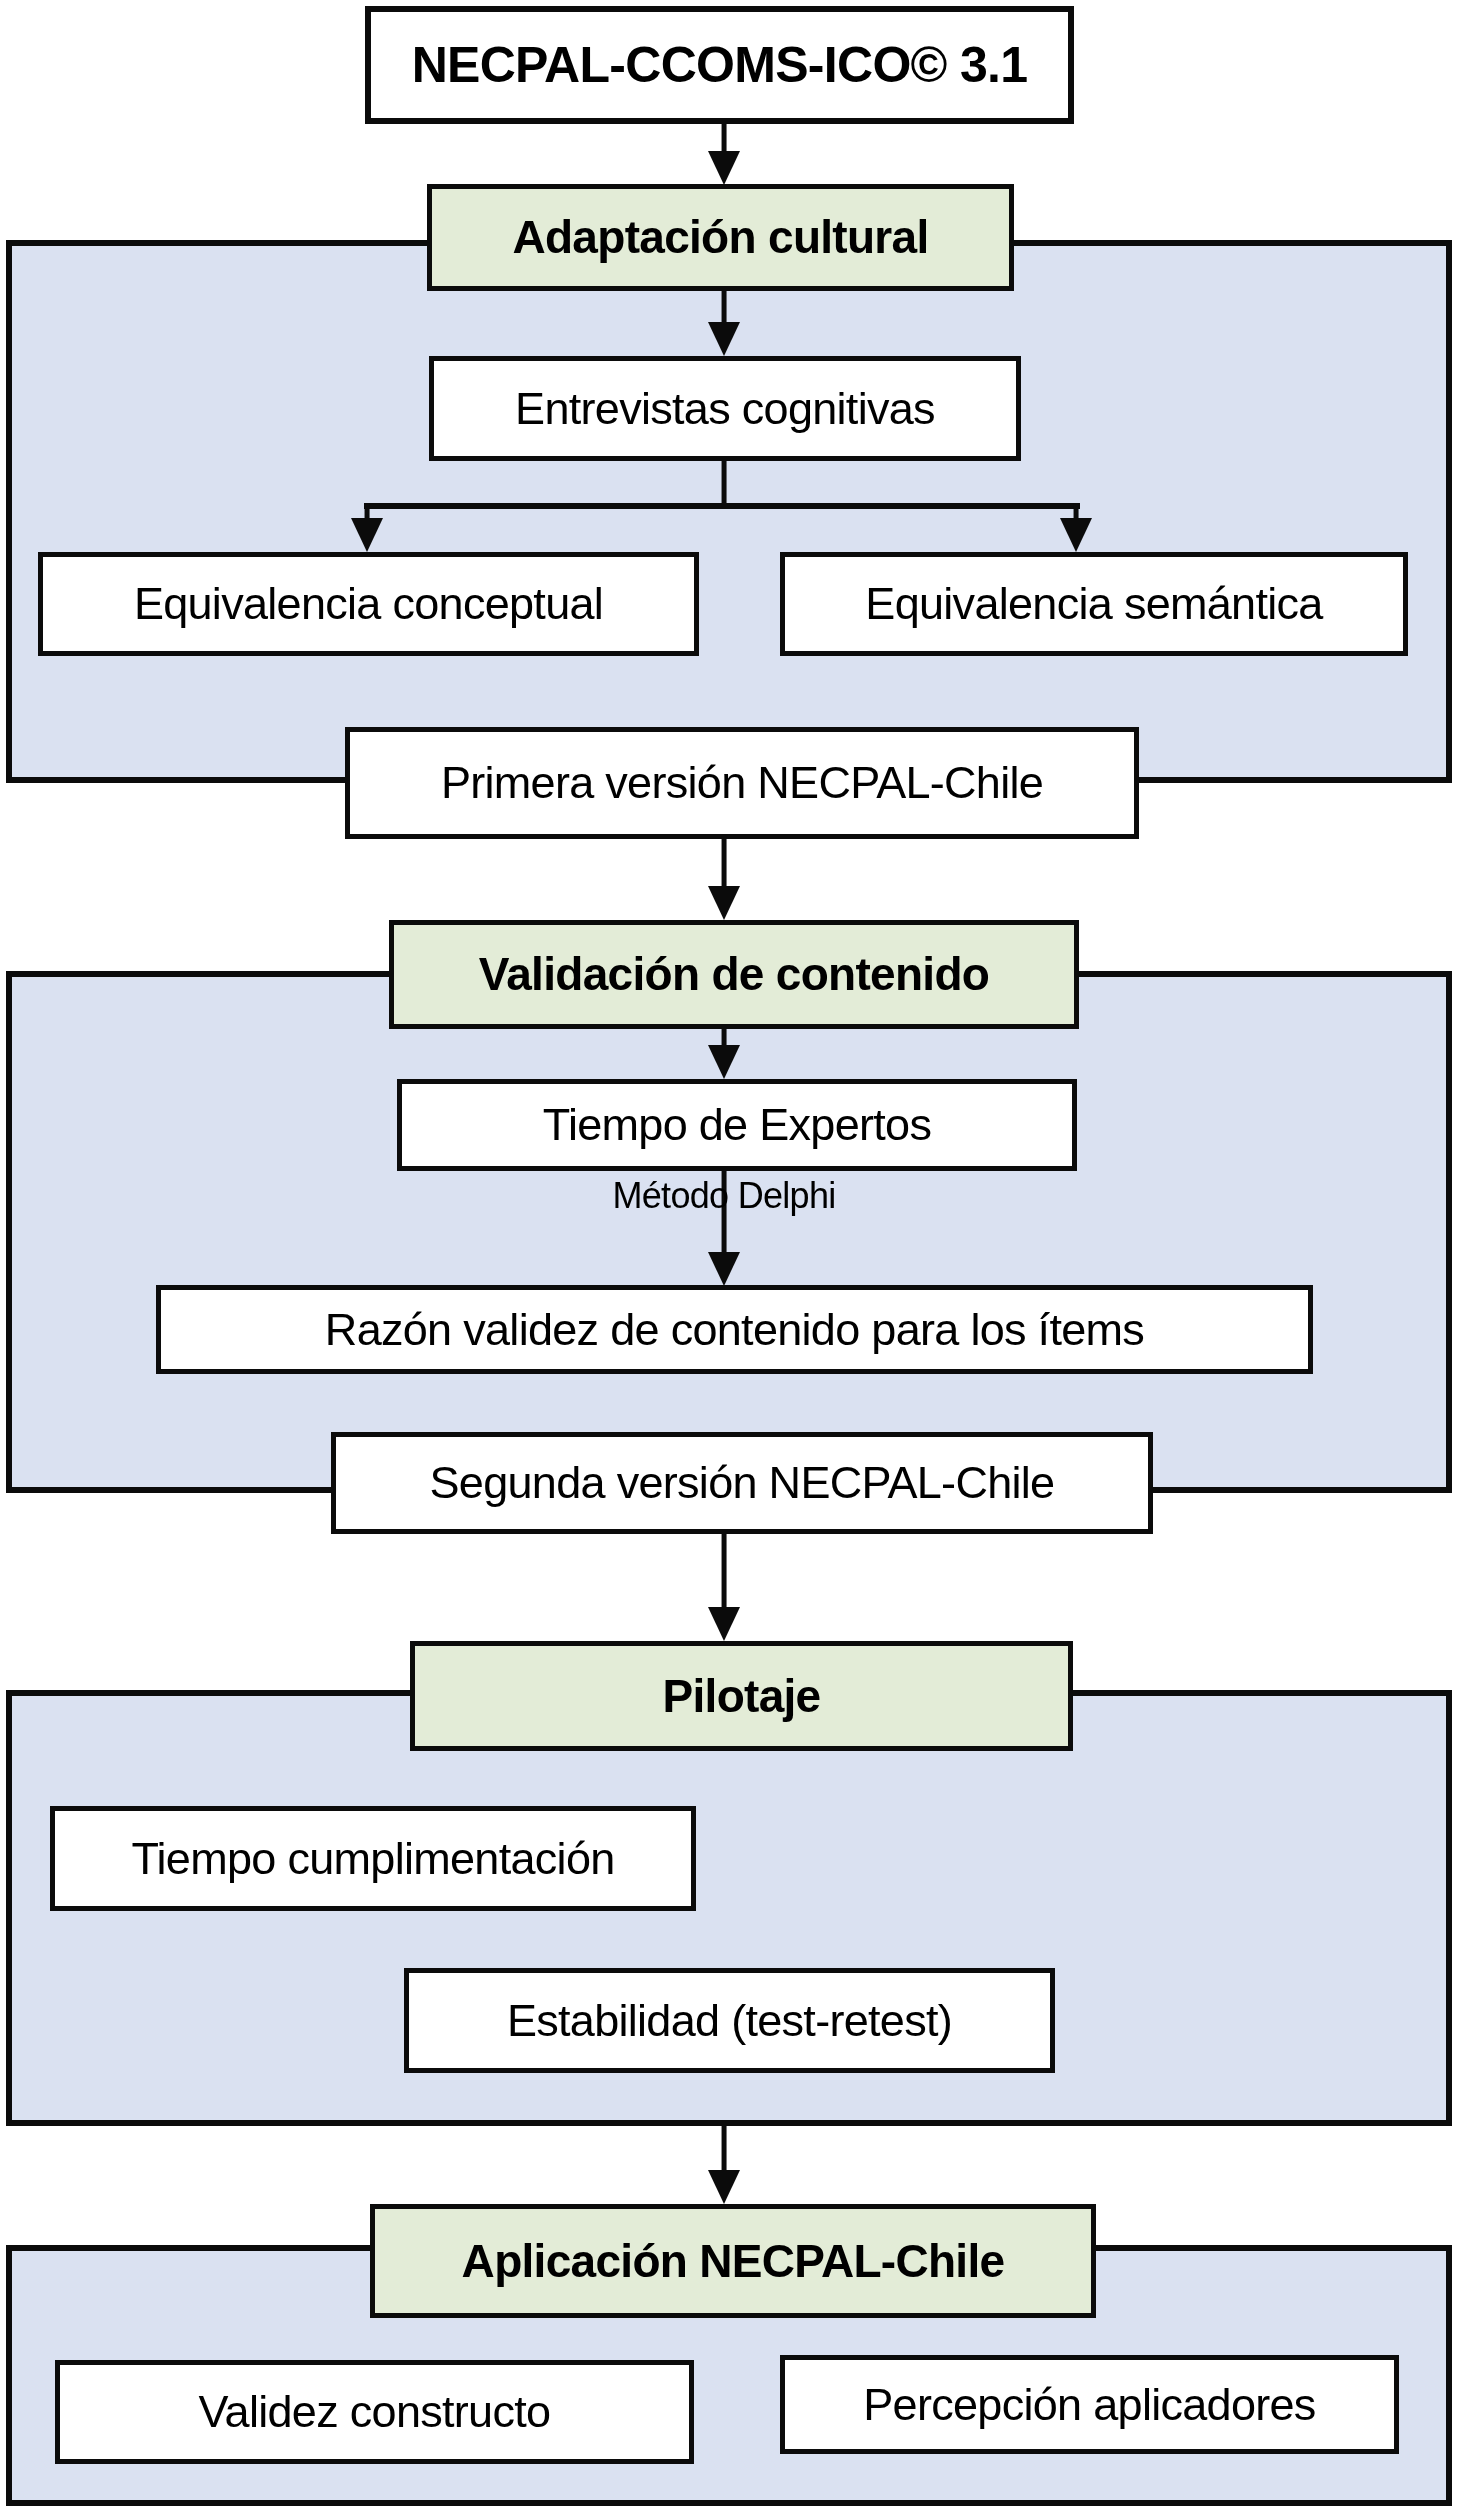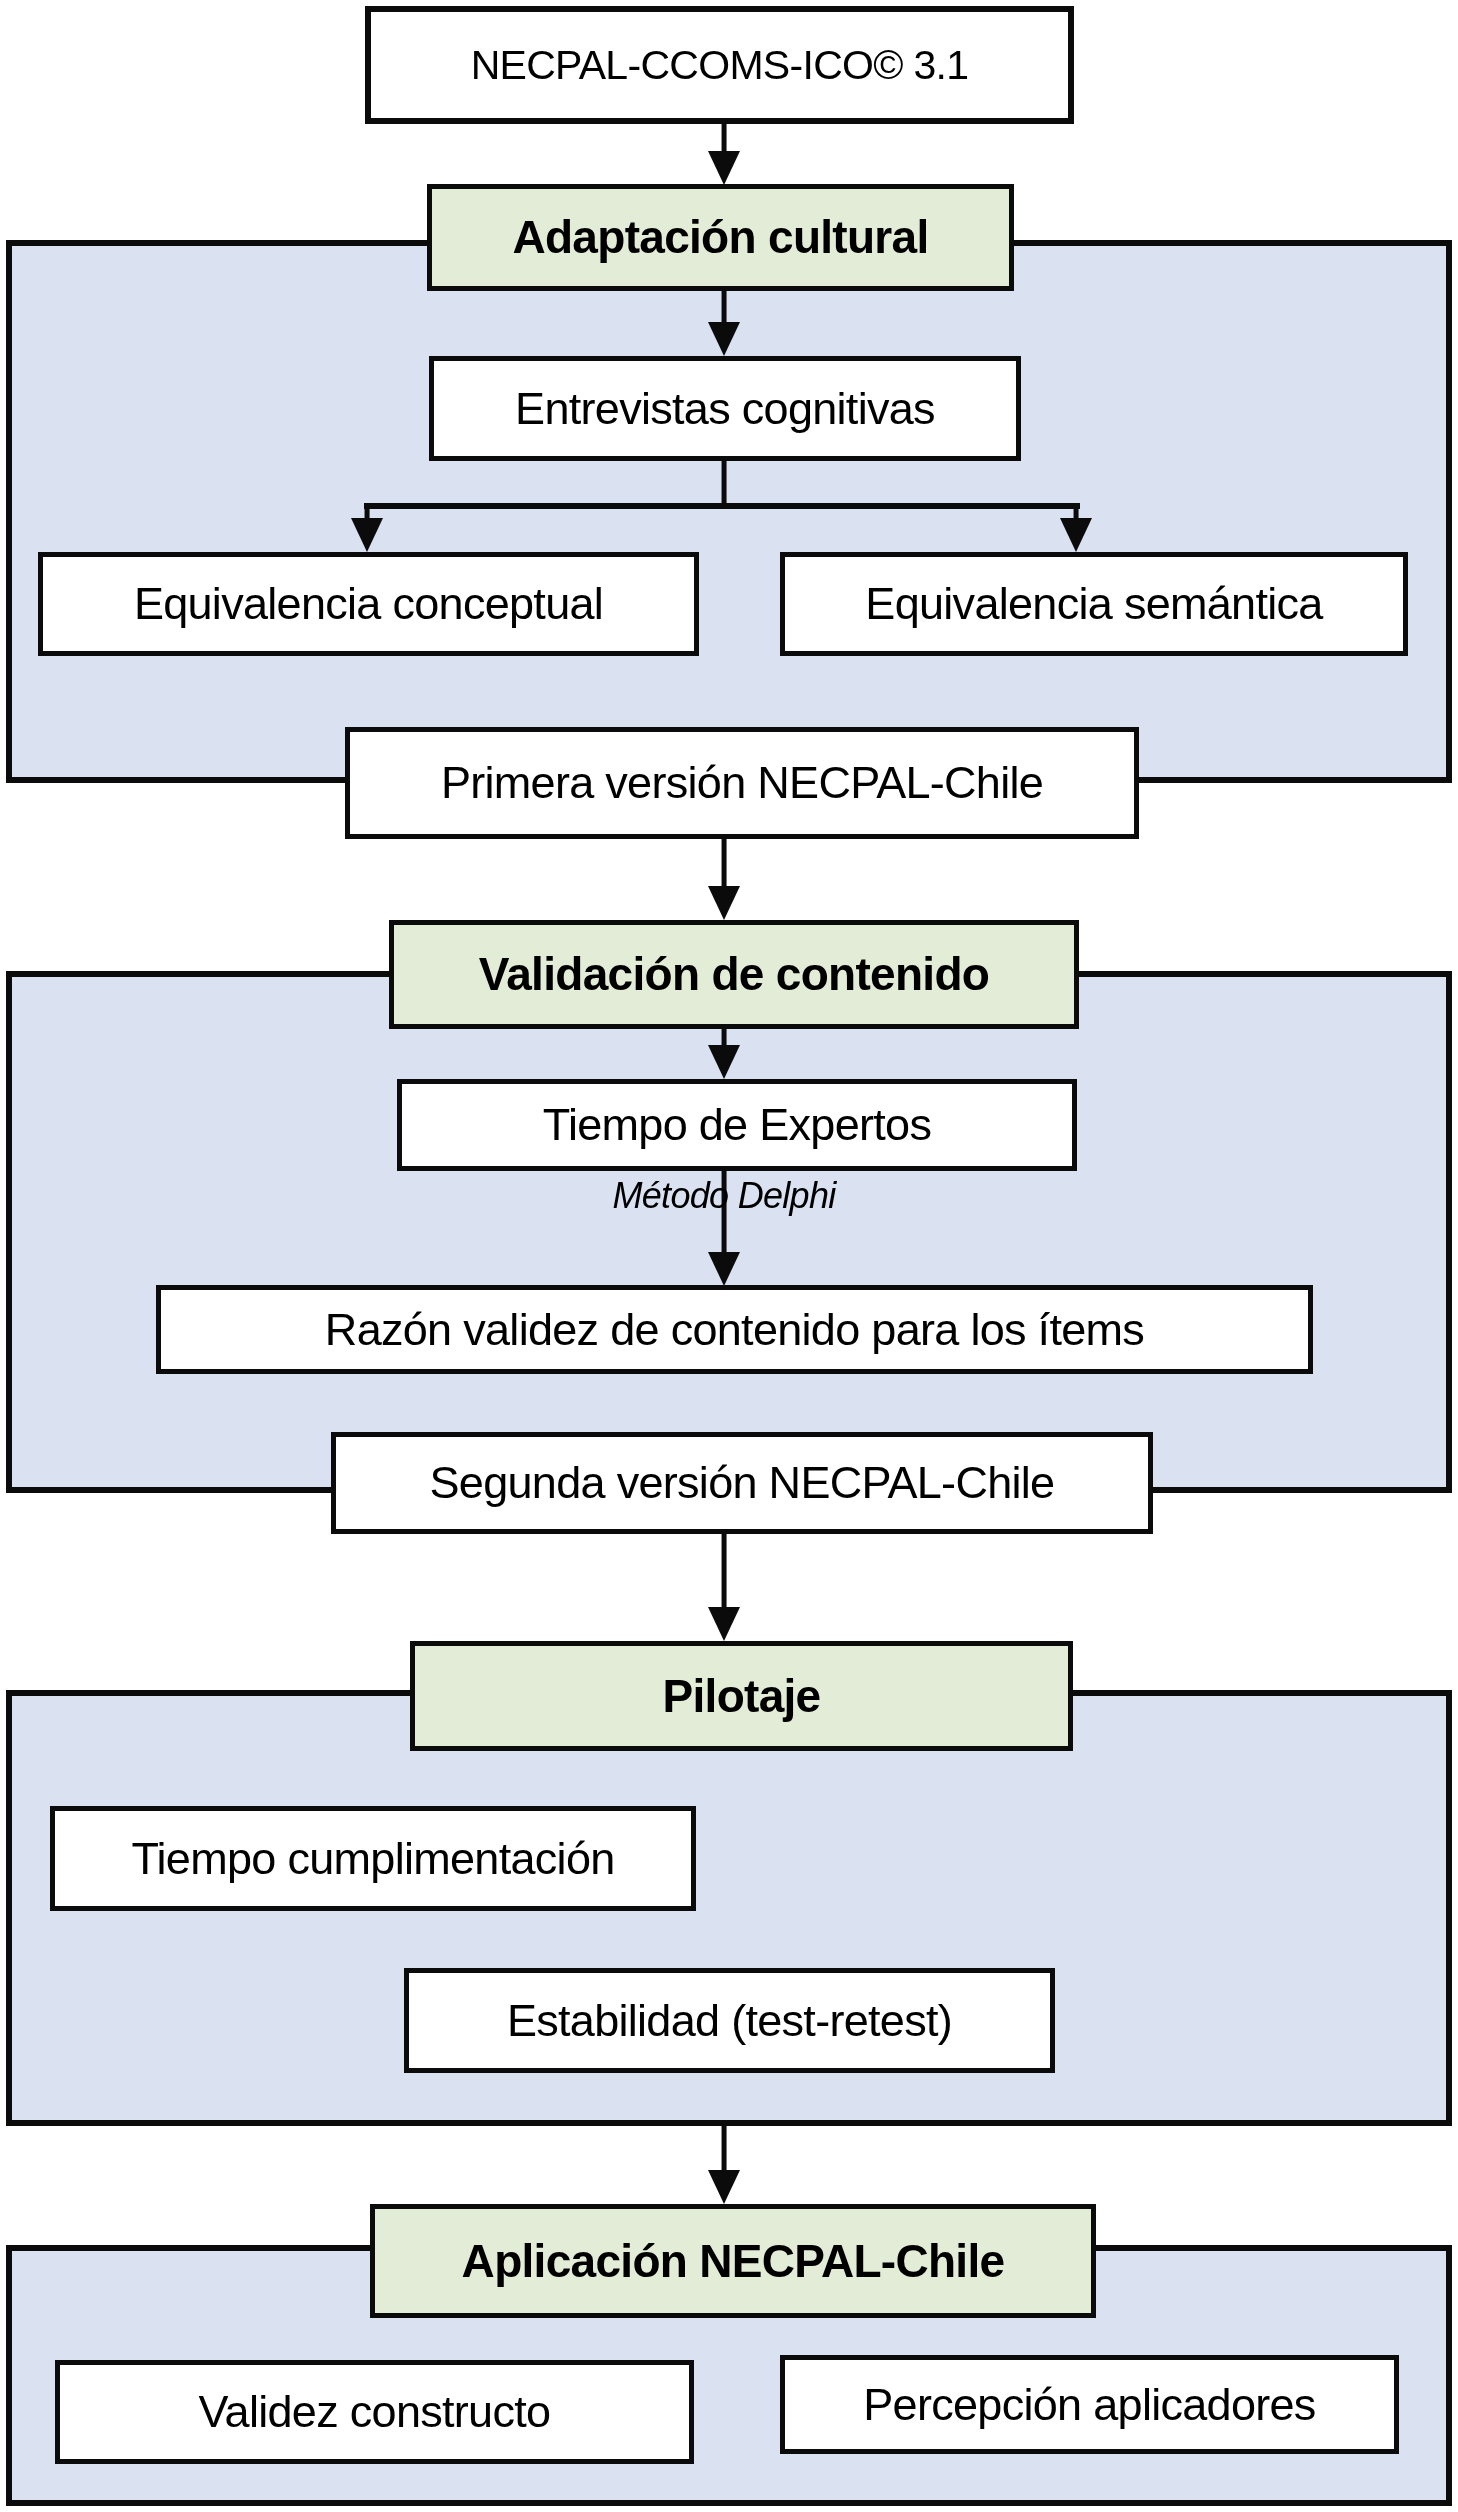--- a/index.html
+++ b/index.html
@@ -58,27 +58,26 @@
     line-height: 1.05;
     padding: 0 8.4px;
   }
   .box.green {
     background: var(--stage-header-background, #e3ecd7);
     font-weight: bold;
     font-size: 46px;
   }
   .box.title {
     border-width: 6.3px;
-    font-weight: normal;
-    font-size: 41px;
+    font-weight: bold;
+    font-size: 50px;
   }
   .note {
     position: absolute;
     transform: translateX(-50%);
-    font-style: italic;
     font-size: 36px;
     letter-spacing: -0.7px;
     z-index: 4;
     white-space: nowrap;
   }
 </style>
 </head>
 <body>
 
 <div class="canvas">

